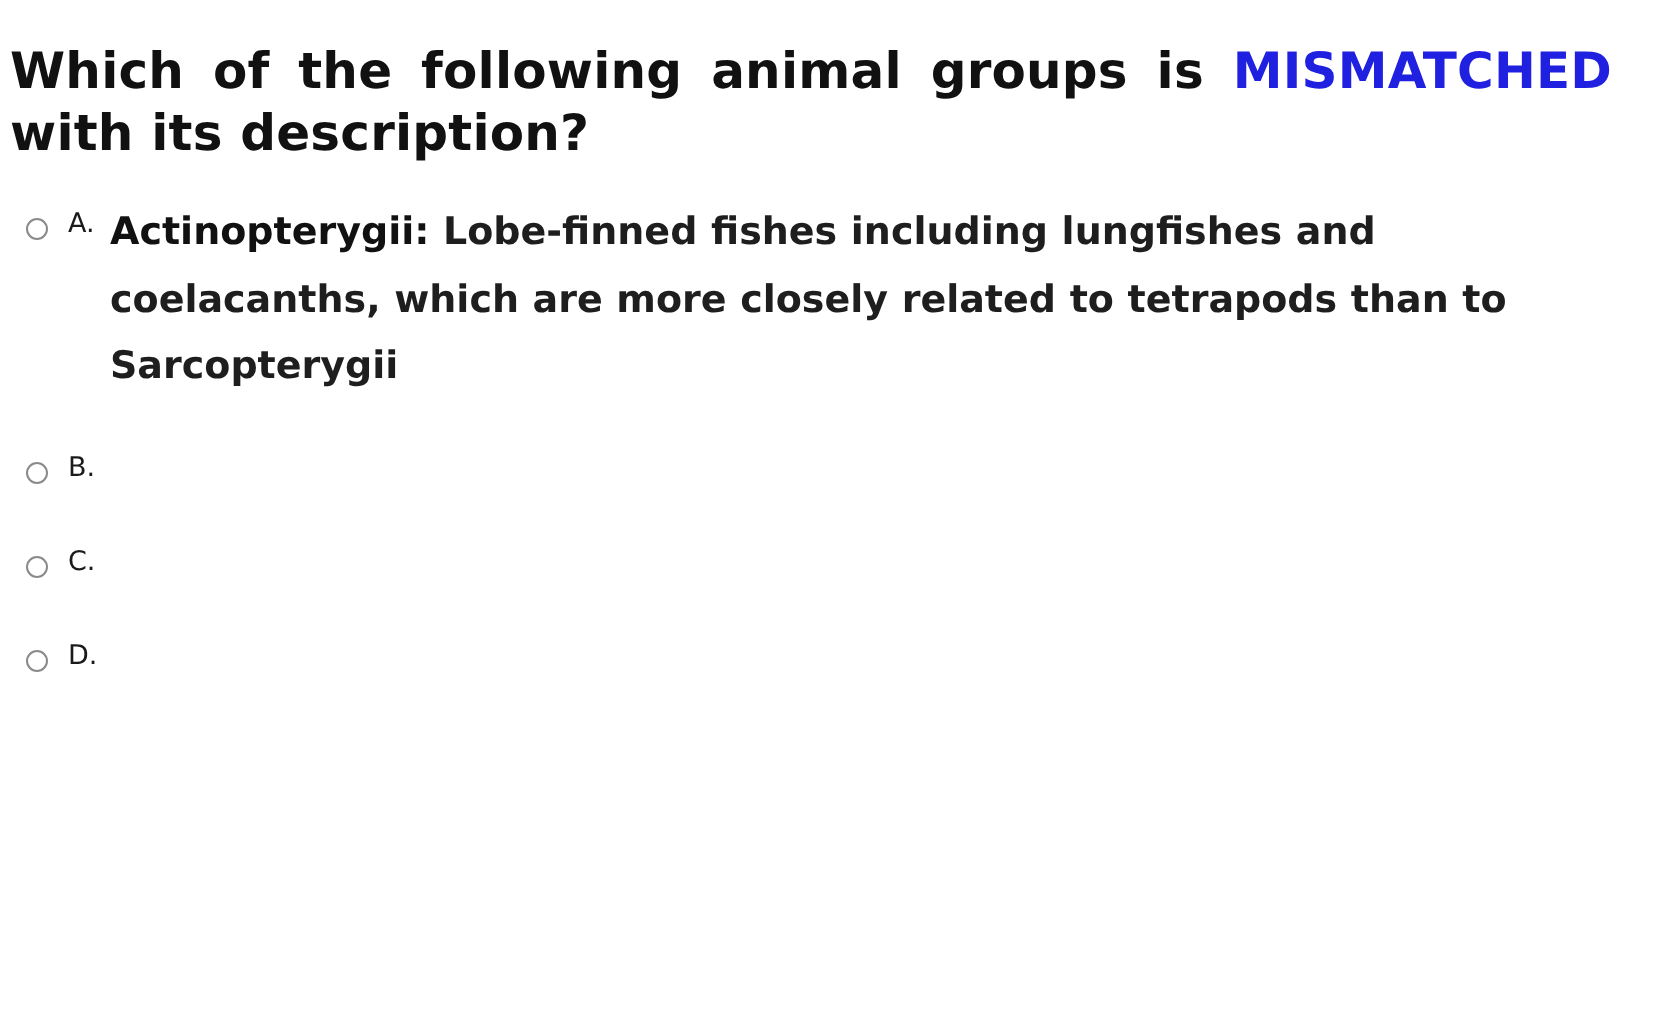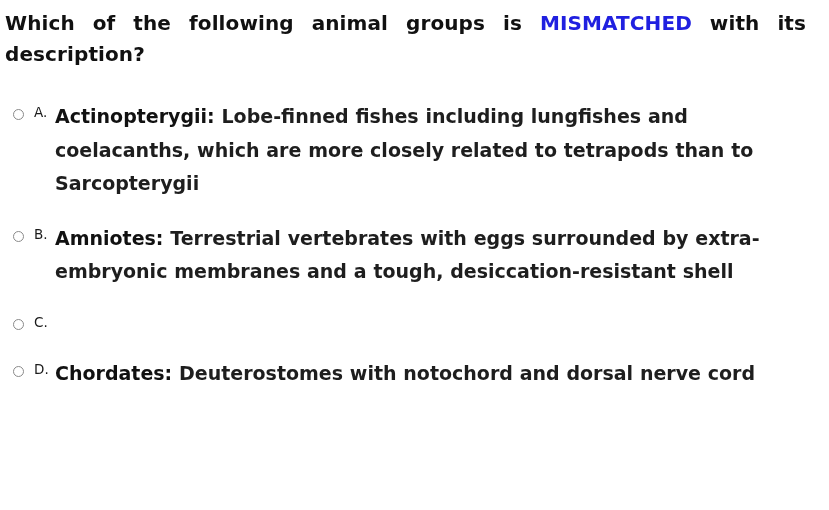--- a/index.html
+++ b/index.html
@@ -21,23 +21,23 @@
     width: 829px;
     height: 510px;
     box-sizing: border-box;
     padding: 0;
   }
 
   
   .question-stem {
     position: absolute;
     left: 5px;
-    top: 8px;
+    top: 20px;
     width: 801px;
-    font-size: 20px;
+    font-size: 25px;
     font-weight: bold;
     line-height: 31px;
     text-align: justify;
     text-align-last: left;
     color: #111111;
     letter-spacing: 0.1px;
   }
   .question-stem .kw {
     color: #2020e0;
     font-weight: bold;
@@ -113,28 +113,26 @@
 
     <label class="option-row">
       <span class="radio-mark"></span>
       <span class="option-letter">A.</span>
       <span class="option-body"><span class="option-term">Actinopterygii:</span><span class="option-desc"> Lobe-finned fishes including lungfishes and coelacanths, which are more closely related to tetrapods than to Sarcopterygii</span></span>
     </label>
 
     <label class="option-row">
       <span class="radio-mark"></span>
       <span class="option-letter">B.</span>
-      <span class="option-body"><span class="option-term">Amniotes:</span><span class="option-desc"> Terrestrial vertebrates with eggs surrounded by extra-embryonic membranes and a tough, desiccation-resistant shell</span></span>
     </label>
 
     <label class="option-row">
       <span class="radio-mark"></span>
       <span class="option-letter">C.</span>
     </label>
 
     <label class="option-row">
       <span class="radio-mark"></span>
       <span class="option-letter">D.</span>
-      <span class="option-body"><span class="option-term">Chordates:</span><span class="option-desc"> Deuterostomes with notochord and dorsal nerve cord</span></span>
     </label>
 
   </div>
 </div>
 
 </body></html>

